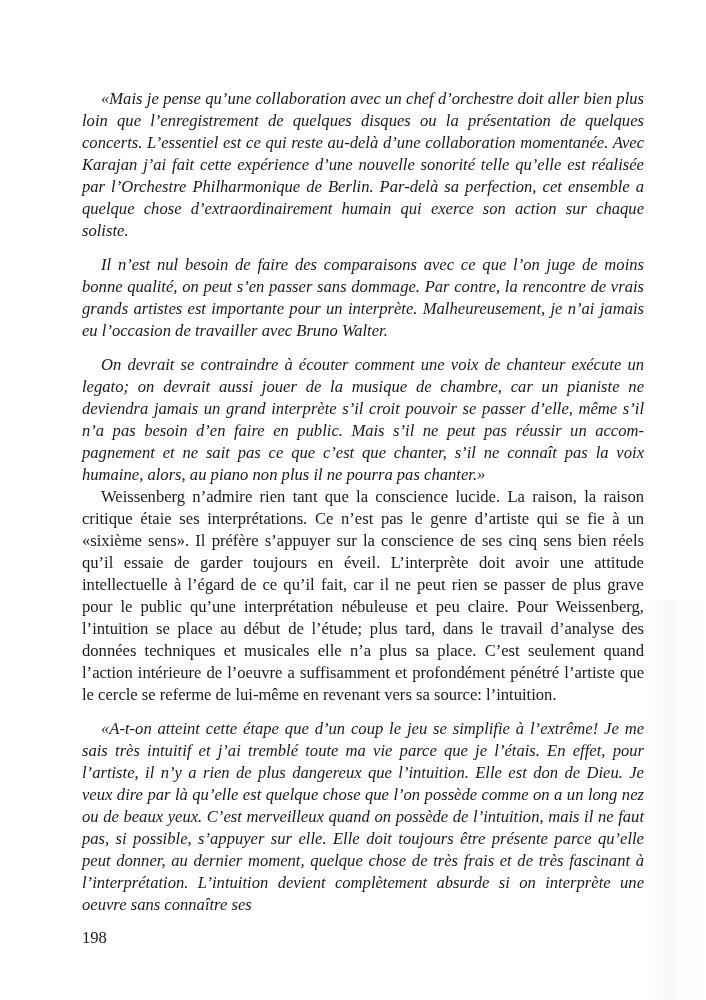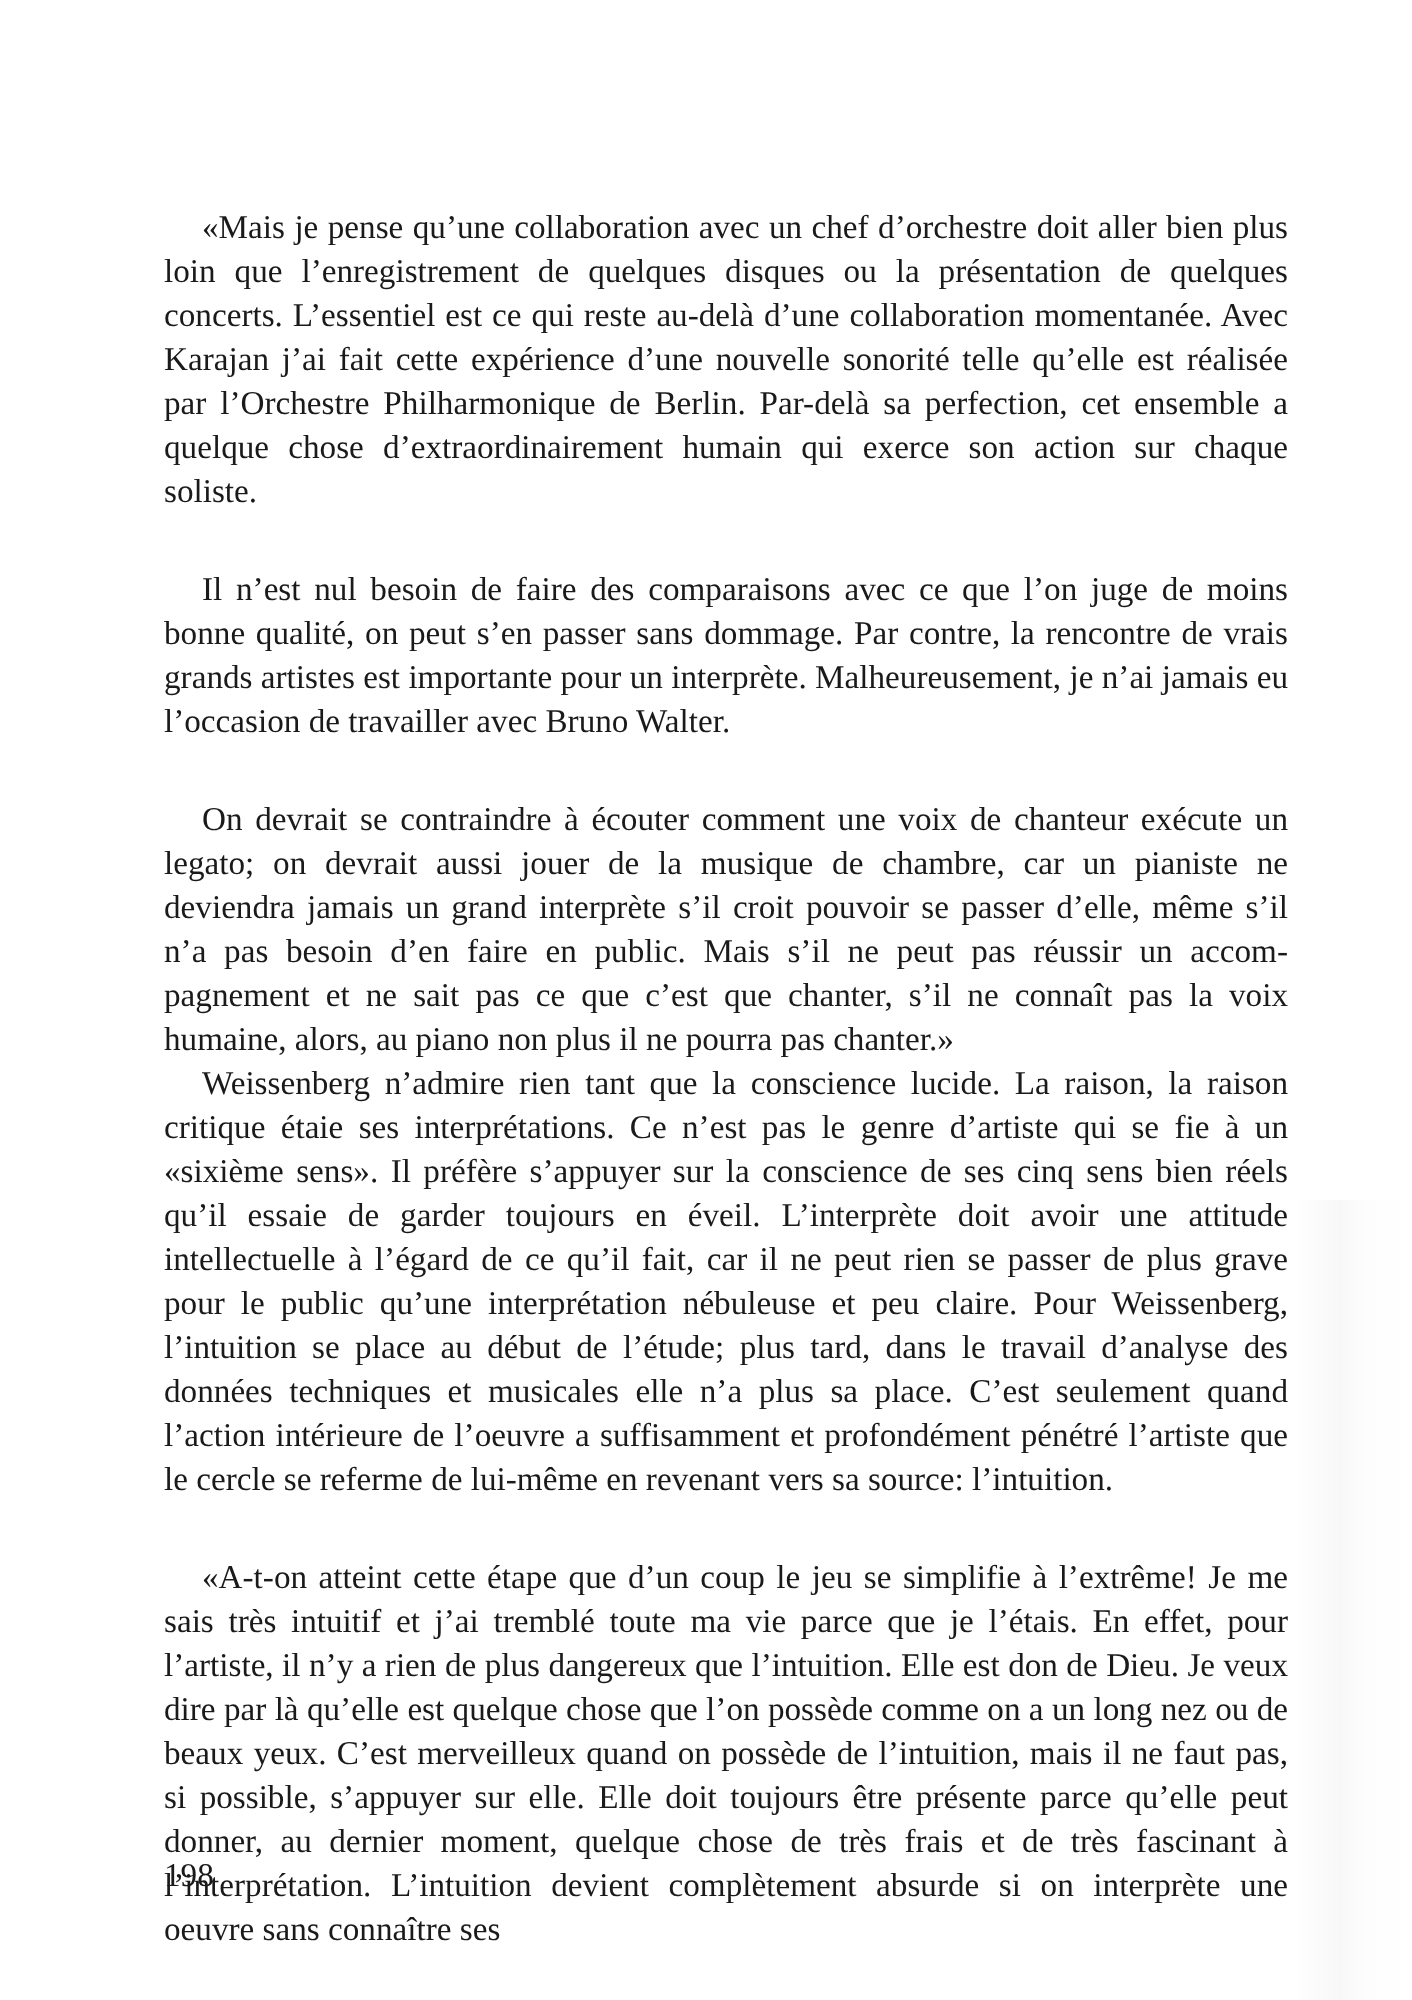--- a/index.html
+++ b/index.html
@@ -34,21 +34,22 @@
       font-size: 16.6px;
       line-height: 22px;
       text-align: justify;
       text-align-last: left;
       hyphens: manual;
     }
     .para.indent {
       text-indent: 19px;
     }
     .para.gap {
-      margin-top: 27px;
+      margin-top: 12px;
+      font-style: italic;
     }
     .page-number {
       position: absolute;
       left: 82px;
       top: 927px;
       font-size: 16.6px;
       line-height: 22px;
     }
   </style>
 </head>

